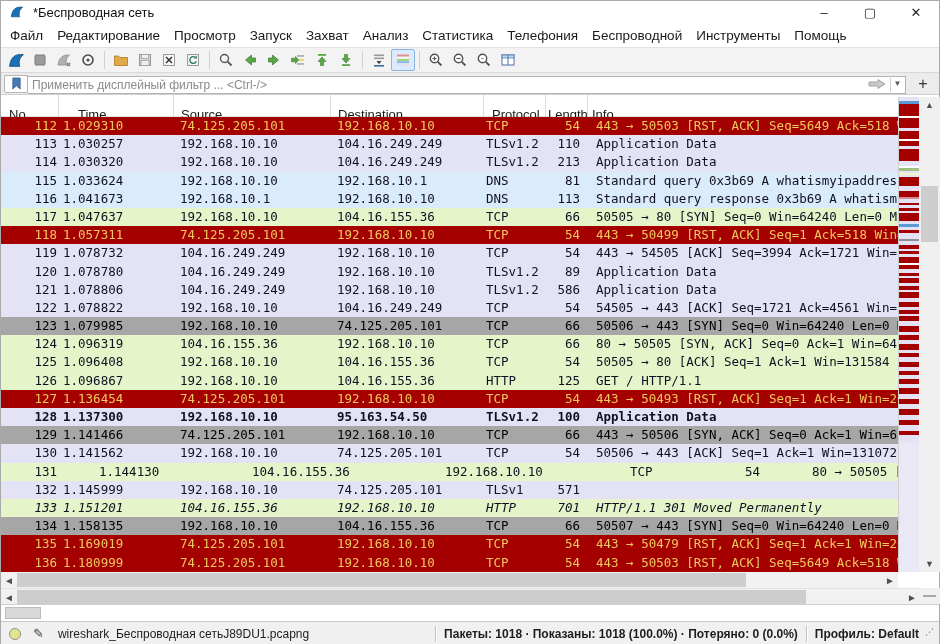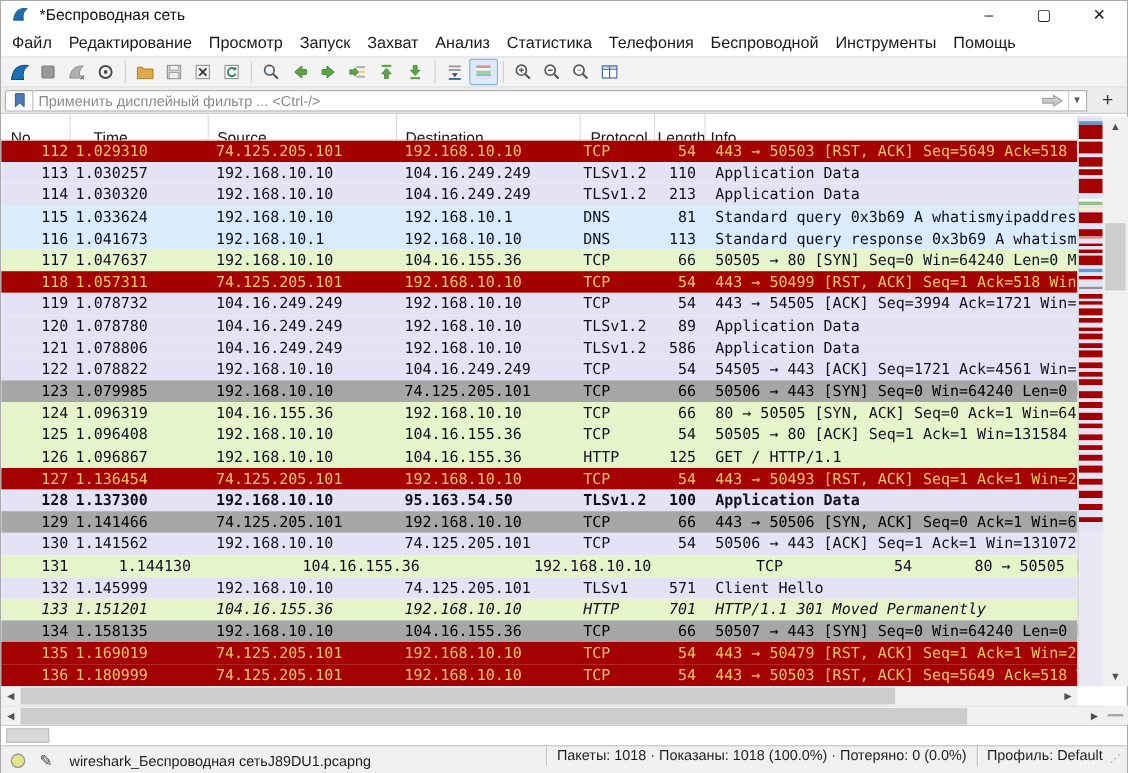--- a/index.html
+++ b/index.html
@@ -99,21 +99,21 @@
                  border:1px solid #bdbdbd; }
 
   
   .statusbar { position:absolute; left:0; top:620px; width:100%; height:24px; background:#f0f0f0;
                border-top:1px solid #c8c8c8; display:flex; align-items:center; font-size:12px;
                color:#222; }
   .expert-dot { width:12px; height:12px; border-radius:50%; background:#e4e48d;
                 border:1.5px solid #8f8f8f; margin-left:8px; }
   .comment-icon { margin-left:12px; font-size:13px; color:#444; }
   .sb-file { margin-left:14px; color:#1d1d1d; }
-  .sb-right { margin-left:auto; display:flex; height:100%; }
+  .sb-right { margin-left:auto; display:flex; align-items:center; height:100%;font-weight:bold; }
   .sb-sep { width:1px; height:16px; background:#c2c2c2; margin:0 8px;
             box-shadow:1px 0 0 #ffffff; }
   .sb-text { color:#1d1d1d; white-space:nowrap; }
   .sb-grip { width:12px; height:18px; margin:0 2px 0 6px; color:#9a9a9a; font-size:9px;
              letter-spacing:1px; align-self:flex-end; }
 </style>
 </head>
 <body>
 
 <div class="window">
@@ -488,21 +488,20 @@
         <div class="cell c5">54</div>
         <div class="cell c6">80 → 50505 [ACK] Seq=1 Ack=72 Win=65536 Len=0</div>
       </div>
       <div class="prow" style="background: rgb(228, 227, 245); color: rgb(16, 16, 32);">
         <div class="cell c0">132</div>
         <div class="cell c1">1.145999</div>
         <div class="cell c2">192.168.10.10</div>
         <div class="cell c3">74.125.205.101</div>
         <div class="cell c4">TLSv1</div>
         <div class="cell c5">571</div>
-        <div class="cell c6">Client Hello</div>
       </div>
       <div class="prow" style="background: rgb(230, 245, 201); color: rgb(16, 16, 32); font-style: italic;">
         <div class="cell c0">133</div>
         <div class="cell c1">1.151201</div>
         <div class="cell c2">104.16.155.36</div>
         <div class="cell c3">192.168.10.10</div>
         <div class="cell c4">HTTP</div>
         <div class="cell c5">701</div>
         <div class="cell c6">HTTP/1.1 301 Moved Permanently </div>
       </div>

